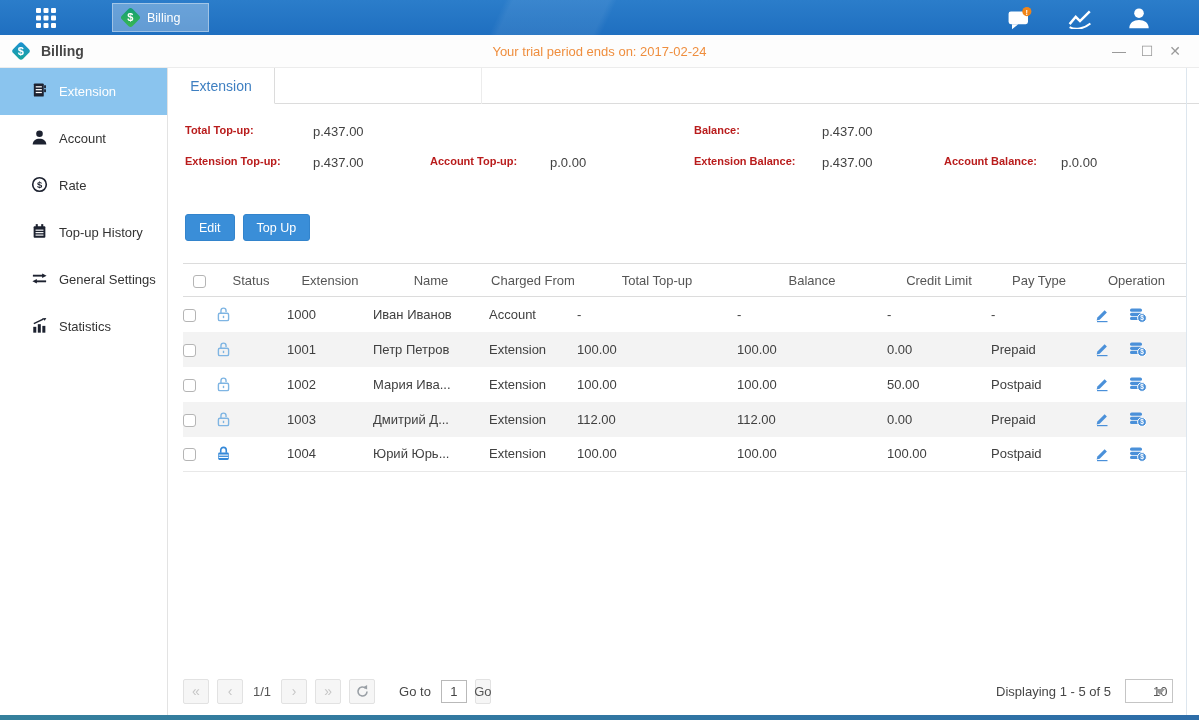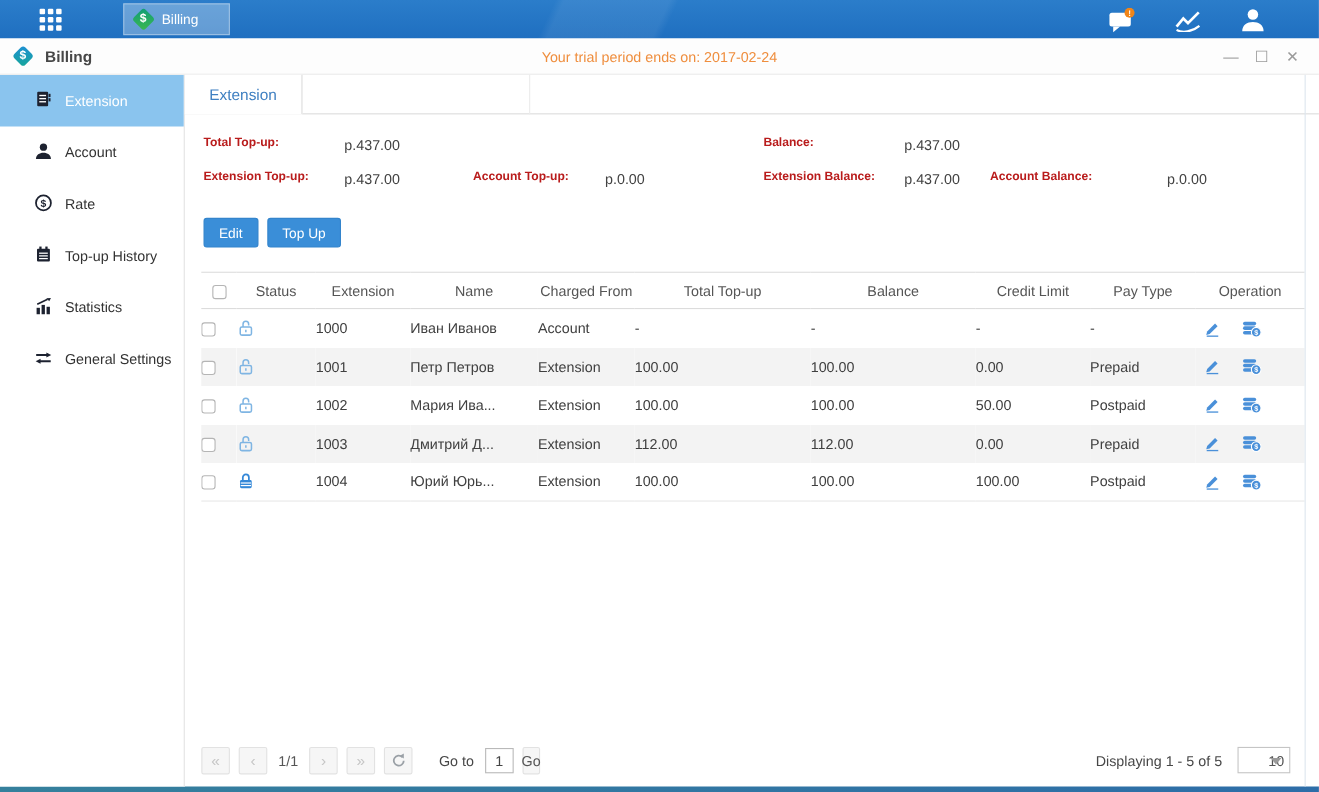--- a/index.html
+++ b/index.html
@@ -52,24 +52,24 @@
     display:flex; align-items:center; justify-content:center;
     color:#3e7fc1; font-size:14px; cursor:pointer; }
   .strip-divider { position:absolute; left:313px; top:0; height:36px; width:1px; background:#ececec; }
 
   
   .summary { position:relative; height:64px; margin-top:18px; font-size:13px; color:#424242; }
   .summary span { position:absolute; white-space:nowrap; }
   .summary .lab { font-weight:bold; color:#b91c1c; font-size:11px; }
   .r1 { top:2px; } .r2 { top:33px; }
   .p1 { left:17px; } .p1v { left:145px; } .p2 { left:262px; } .p2v { left:382px; }
-  .p3 { left:526px; } .p3v { left:654px; } .p4 { left:732px; } .p4v { left:893px; }
-
-  
-  .btnrow { margin-top:12px; margin-left:17px; display:flex; gap:8px; }
+  .p3 { left:526px; } .p3v { left:654px; } .p4 { left:776px; } .p4v { left:893px; }
+
+  
+  .btnrow { margin-top:28px; margin-left:17px; display:flex; gap:8px; }
   .btn { height:27px; padding:0 13px; background:#3a8ed8; border:1px solid #3384cc; border-radius:3px;
     color:#fff; font-size:12.5px; display:flex; align-items:center; cursor:pointer;
     font-family:"Liberation Sans", sans-serif; }
 
   
   table { margin:22px 13px 12px 15px; width:1003px; border-collapse:collapse; table-layout:fixed; }
   th { height:33px; border-top:1px solid #dcdcdc; border-bottom:1px solid #dcdcdc;
     font-size:13px; font-weight:normal; color:#555; text-align:center; }
   td { height:35px; font-size:13px; color:#404040; text-align:left; overflow:hidden; white-space:nowrap; }
   tbody tr:nth-child(even) { background:#f3f3f3; }
@@ -200,38 +200,38 @@
             <rect x="5" y="1.2" width="2.2" height="3.4"></rect>
             <rect x="10.8" y="1.2" width="2.2" height="3.4"></rect>
             <rect x="4.8" y="7" width="8.4" height="1.2" fill="#fff"></rect>
             <rect x="4.8" y="9.6" width="8.4" height="1.2" fill="#fff"></rect>
             <rect x="4.8" y="12.2" width="8.4" height="1.2" fill="#fff"></rect>
           </svg></span>
       <span class="nav-label">Top-up History</span>
     </div>
 
     <div class="nav-item">
+      <span class="nav-ic"><svg width="17" height="17" viewBox="0 0 18 18">
+            <line x1="2" y1="6" x2="13.5" y2="6" stroke="currentColor" stroke-width="2"></line>
+            <polygon points="16.5,6 11.8,3.6 11.8,8.4" fill="currentColor"></polygon>
+            <line x1="4.5" y1="12" x2="16" y2="12" stroke="currentColor" stroke-width="2"></line>
+            <polygon points="1.5,12 6.2,9.6 6.2,14.4" fill="currentColor"></polygon>
+          </svg></span>
+      <span class="nav-label">General Settings</span>
+    </div>
+
+    <div class="nav-item">
       <span class="nav-ic"><svg width="17" height="17" viewBox="0 0 18 18" fill="currentColor">
             <rect x="2.4" y="10.4" width="3.2" height="6.2"></rect>
             <rect x="7.2" y="7.6" width="3.2" height="9"></rect>
             <rect x="12" y="9.4" width="3.2" height="7.2"></rect>
             <path d="M3 7 L13 2.2" stroke="currentColor" stroke-width="1.6" fill="none"></path>
             <polygon points="16.2,1 11.8,1.2 14.6,4"></polygon>
           </svg></span>
       <span class="nav-label">Statistics</span>
-    </div>
-
-    <div class="nav-item">
-      <span class="nav-ic"><svg width="17" height="17" viewBox="0 0 18 18">
-            <line x1="2" y1="6" x2="13.5" y2="6" stroke="currentColor" stroke-width="2"></line>
-            <polygon points="16.5,6 11.8,3.6 11.8,8.4" fill="currentColor"></polygon>
-            <line x1="4.5" y1="12" x2="16" y2="12" stroke="currentColor" stroke-width="2"></line>
-            <polygon points="1.5,12 6.2,9.6 6.2,14.4" fill="currentColor"></polygon>
-          </svg></span>
-      <span class="nav-label">General Settings</span>
     </div>
   </div>
 
   <div class="content">
     <div class="tabstrip">
       <div class="tab-active">
         <span>Extension</span>
       </div>
       <div class="strip-divider"></div>
     </div>

